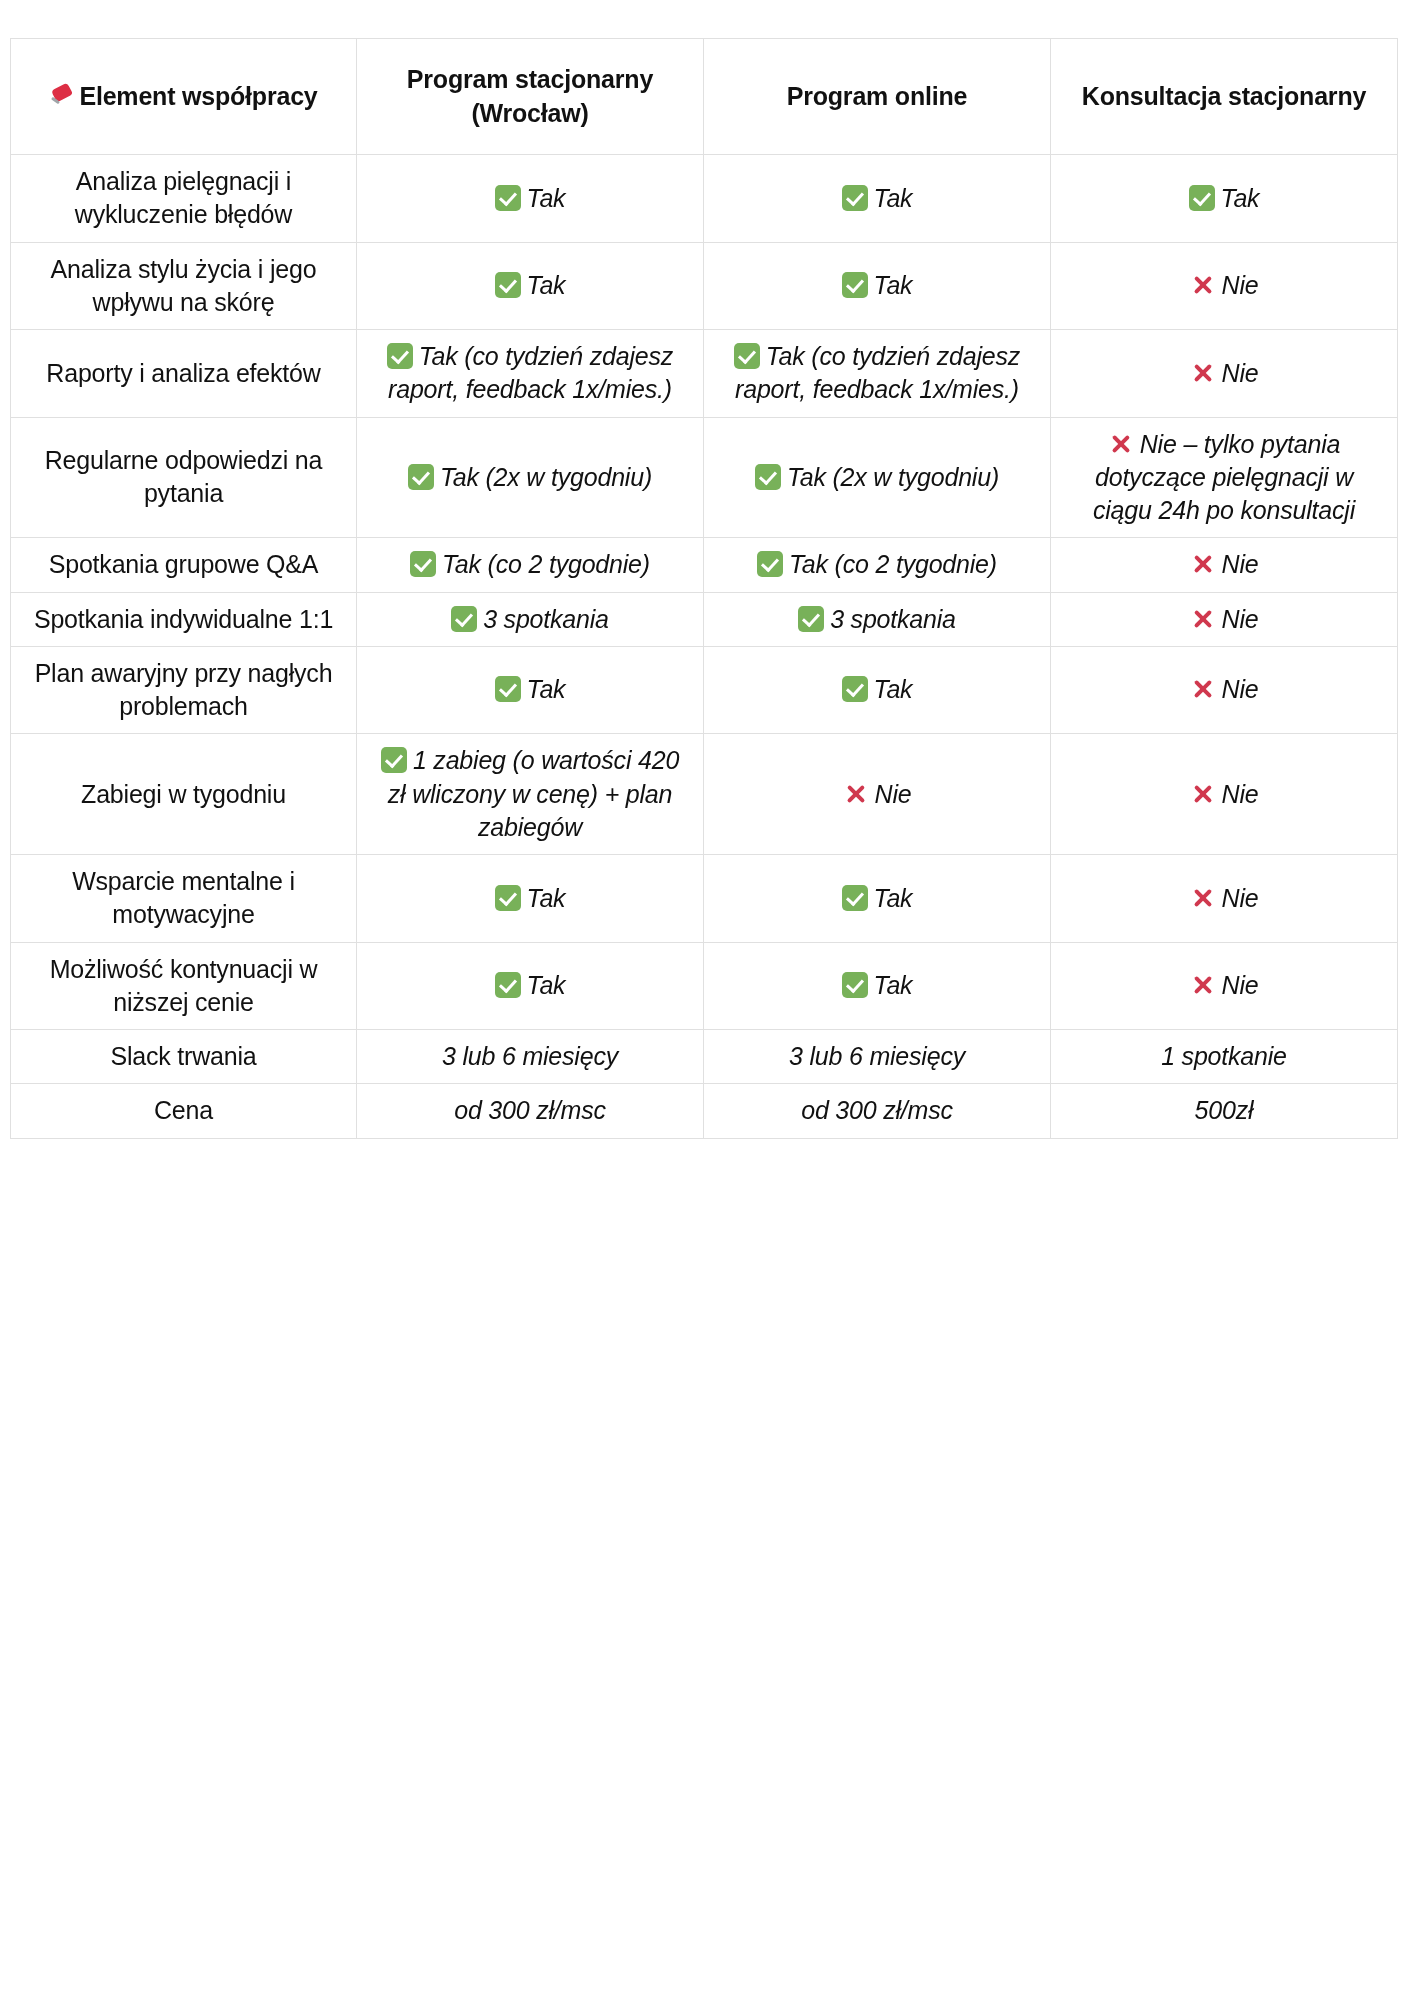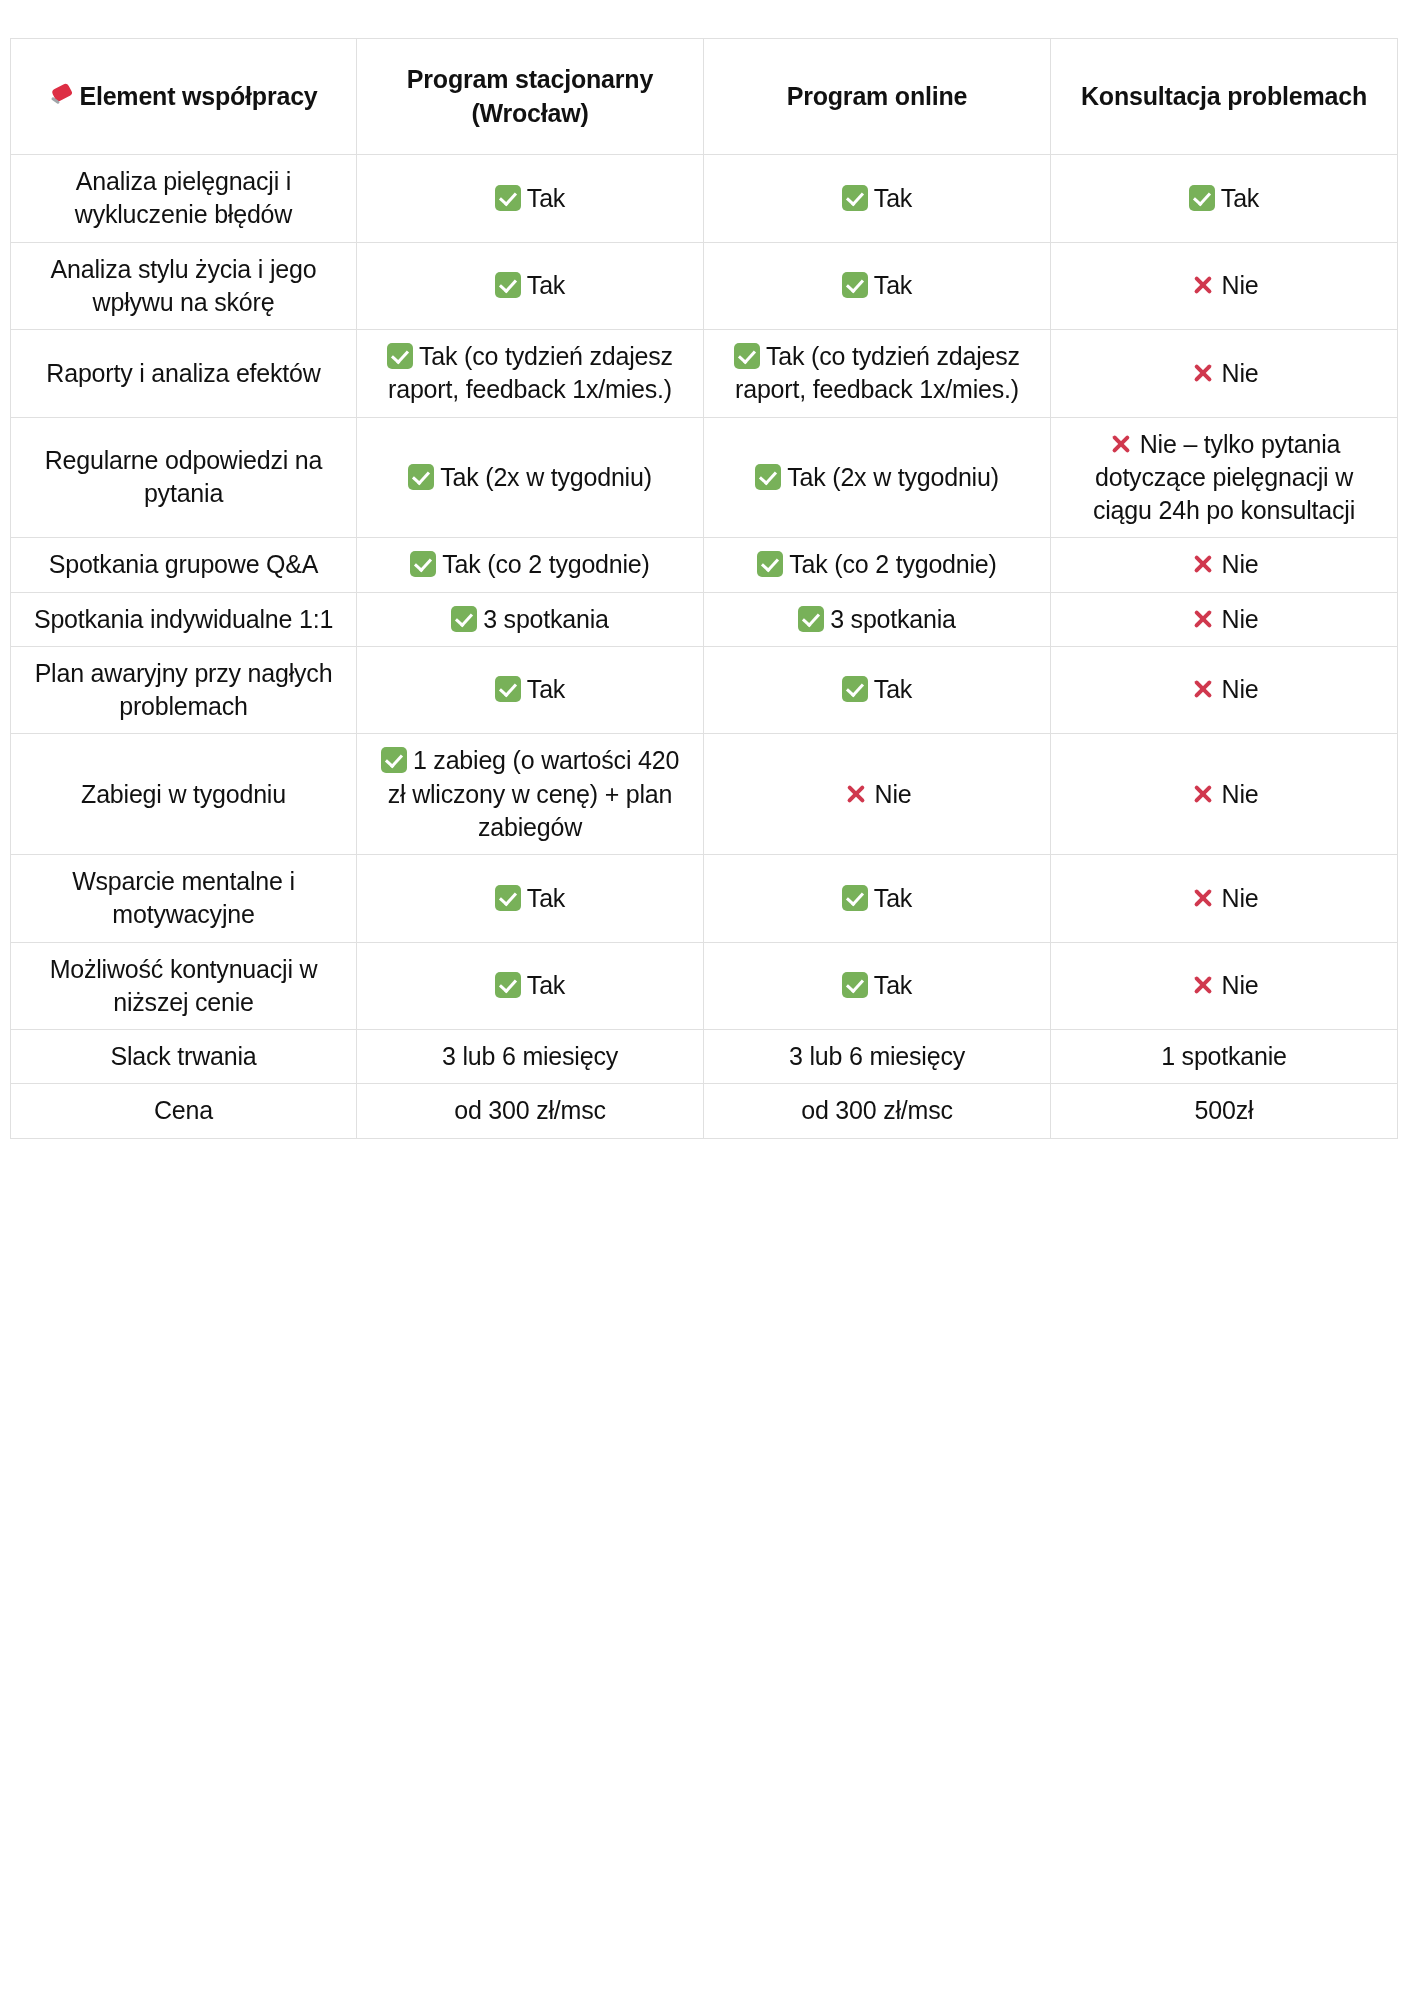--- a/index.html
+++ b/index.html
@@ -131,20 +131,21 @@
     top: 16px;
     width: 9px;
     height: 3px;
     background: #a0a5a9;
     border-radius: 2px;
     transform: rotate(34deg);
   }
 
   .cell-inner {
     display: block;
+    font-style: italic;
   }
   .cell-text {
     display: inline;
   }
 </style>
 </head>
 <body>
 
 <div class="page">
   <table class="comparison">
@@ -152,21 +153,21 @@
       <col class="c-feature">
       <col class="c-col">
       <col class="c-col">
       <col class="c-col">
     </colgroup>
     <thead>
       <tr id="header-row">
           <th><span class="icon pin-icon"></span><span>Element współpracy</span></th>
           <th><span>Program stacjonarny (Wrocław)</span></th>
           <th><span>Program online</span></th>
-          <th><span>Konsultacja problemach</span></th>
+          <th><span>Konsultacja stacjonarny</span></th>
         </tr>
     </thead>
     <tbody id="table-body">
         <tr>
           <td class="feature-cell"><span>Analiza pielęgnacji i wykluczenie błędów</span></td>
           <td>
             <span class="cell-inner"><span class="icon check-icon"></span><span class="cell-text">Tak</span></span>
           </td>
           <td>
             <span class="cell-inner"><span class="icon check-icon"></span><span class="cell-text">Tak</span></span>

